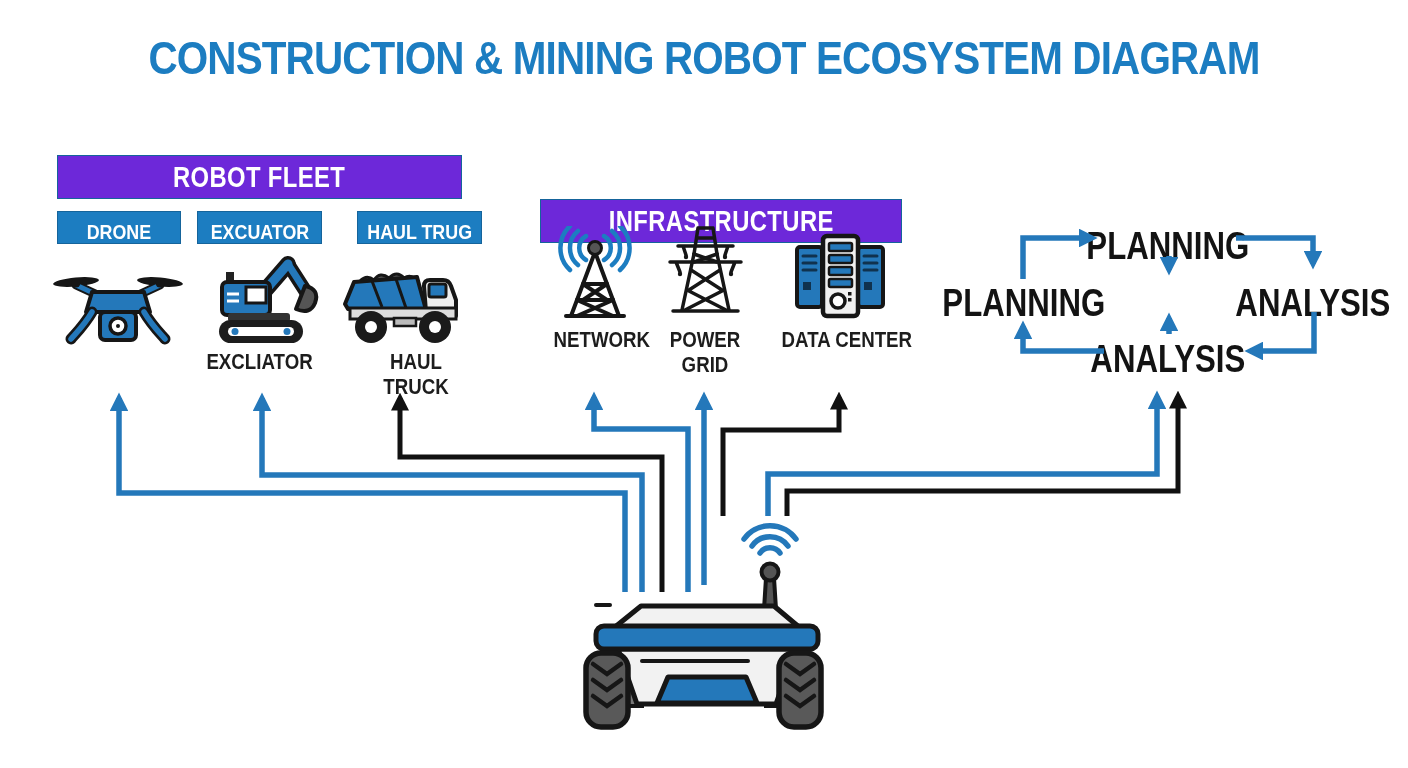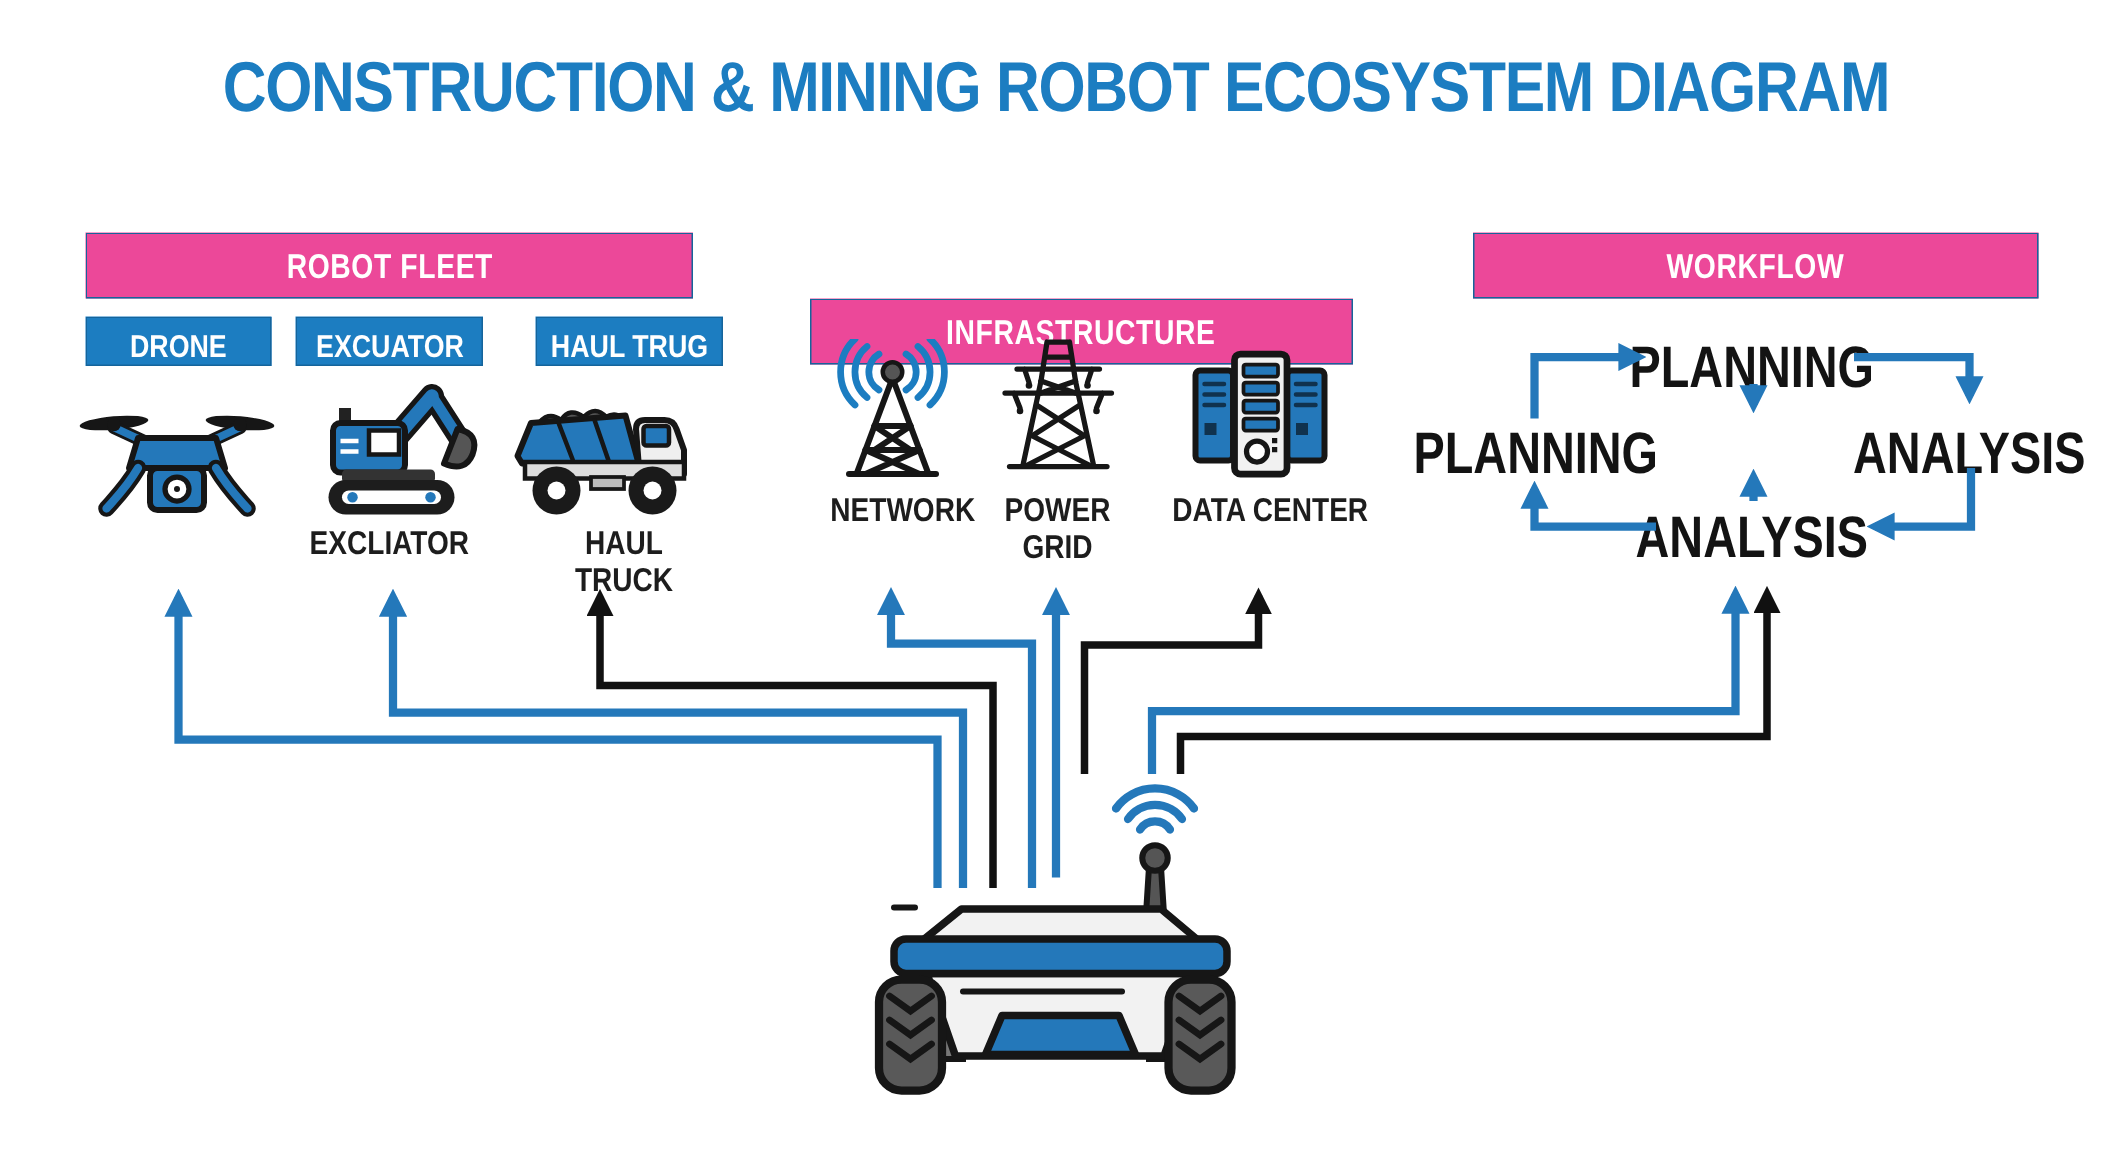--- a/index.html
+++ b/index.html
@@ -6,23 +6,23 @@
   .canvas{
     position:relative;width:1408px;height:768px;background:#ffffff;
     font-family:"Liberation Sans",sans-serif;overflow:hidden;
   }
   .page-title{
     position:absolute;top:30px;left:0;width:1408px;text-align:center;
     font-weight:bold;font-size:47px;color:#1c7dc1;letter-spacing:-1px;text-decoration:underline;
   }
   .page-title span{display:inline-block;transform:scaleX(.86);white-space:nowrap;}
   .bar{
-    position:absolute;top:155px;height:44px;background:#ec4899;
+    position:absolute;top:155px;height:44px;background:#6d28d9;
     display:flex;align-items:center;justify-content:center;
-    color:#fff;font-weight:bold;font-size:23px;box-shadow:inset 0 0 0 1px #15649b;
+    color:#fff;font-weight:bold;font-size:29px;box-shadow:inset 0 0 0 1px #15649b;
   }
   .bar span{display:inline-block;transform:scaleX(.82);white-space:nowrap;letter-spacing:.5px;}
   .typebox{
     position:absolute;top:211px;height:33px;background:#1c7dc1;
     display:flex;align-items:flex-end;justify-content:center;
     color:#fff;font-weight:bold;font-size:21px;box-shadow:inset 0 0 0 1px #15649b;
   }
   .typebox span{display:inline-block;transform:scaleX(.85);white-space:nowrap;}
   .icon-label{
     position:absolute;text-align:center;font-weight:bold;font-size:22px;color:#1d1d1d;line-height:1.12;
@@ -42,23 +42,20 @@
 
   <div class="page-title">
     <span>CONSTRUCTION &amp; MINING ROBOT ECOSYSTEM DIAGRAM</span>
   </div>
 
   <div class="bar" style="left:57px;width:405px;">
     <span>ROBOT FLEET</span>
   </div>
   <div class="bar" style="left:540px;width:362px;margin-top:44px;">
     <span>INFRASTRUCTURE</span>
-  </div>
-  <div class="bar" style="left:982px;width:377px;">
-    <span>WORKFLOW</span>
   </div>
 
   <div class="typebox" style="left:57px;width:124px;">
     <span>DRONE</span>
   </div>
   <div class="typebox" style="left:197px;width:125px;">
     <span>EXCUATOR</span>
   </div>
   <div class="typebox" style="left:357px;width:125px;">
     <span>HAUL TRUG</span>

